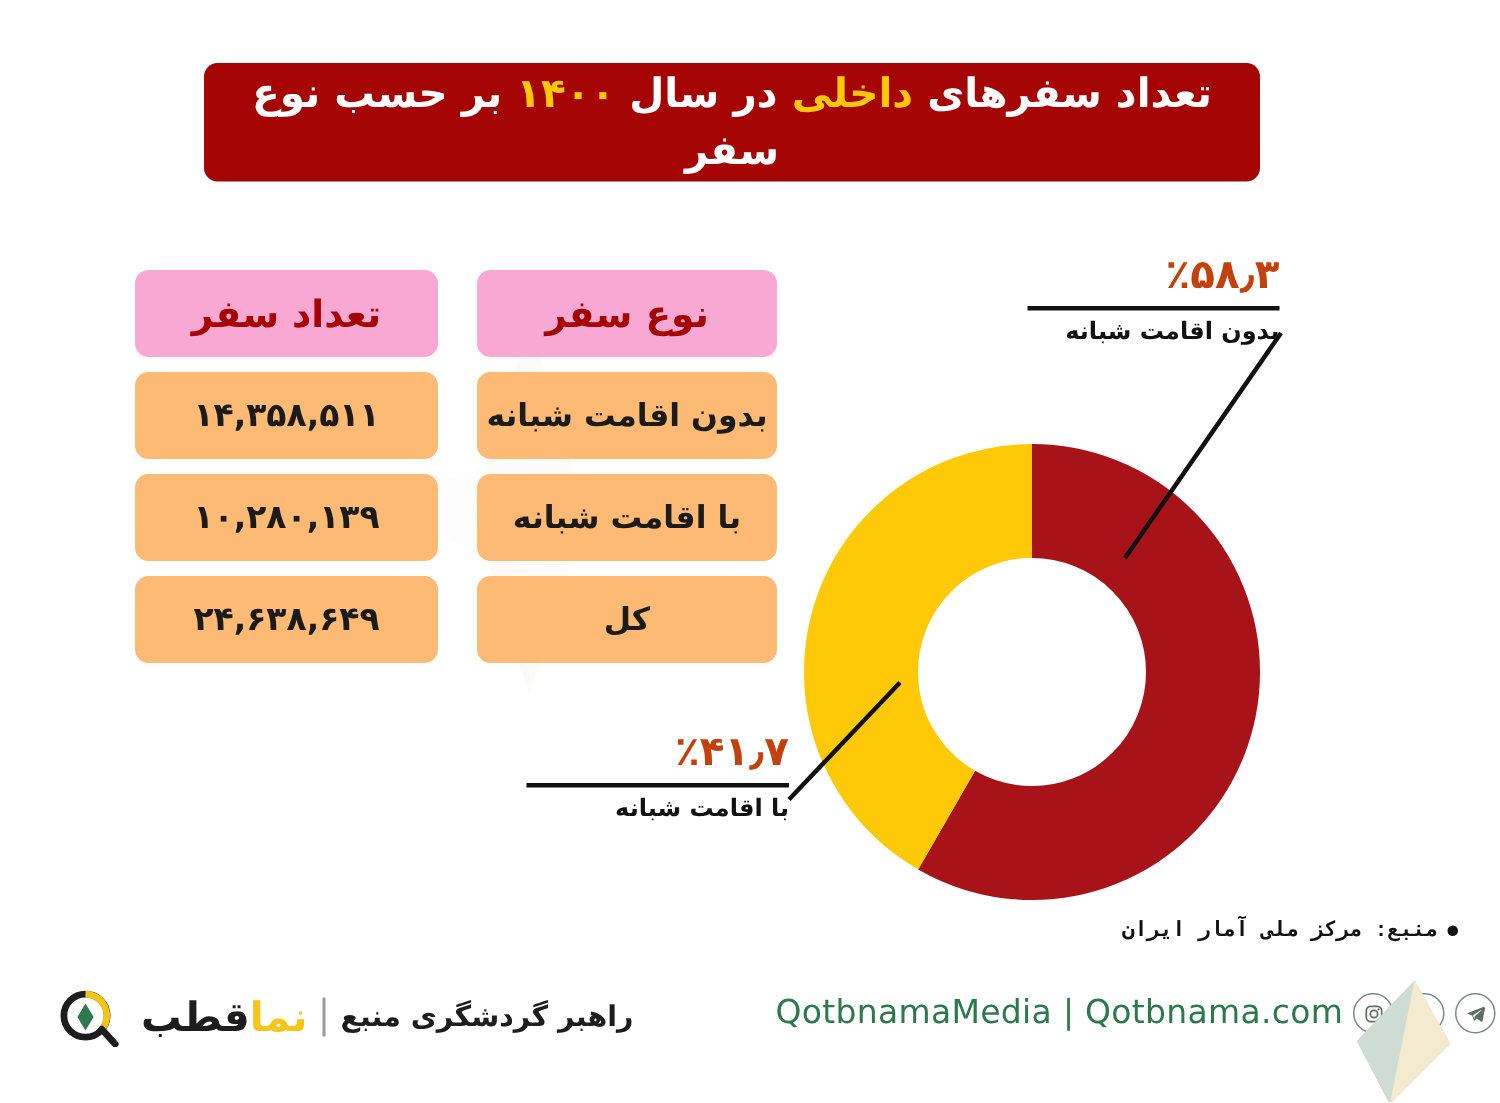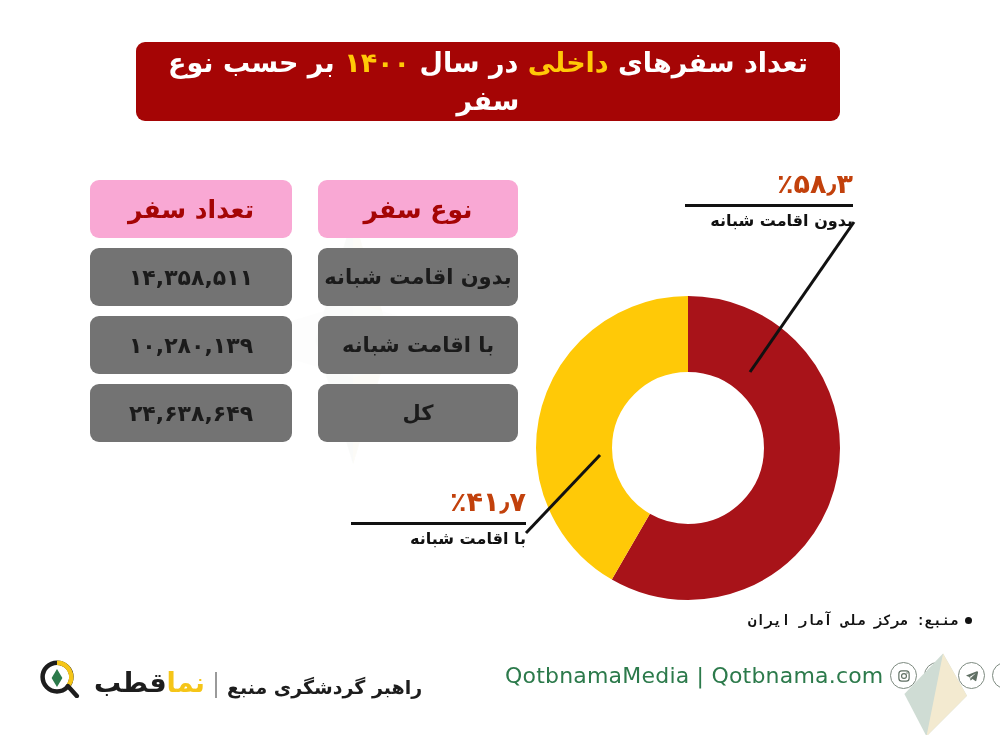--- a/index.html
+++ b/index.html
@@ -70,21 +70,21 @@
   }
   .cell {
     background: #f9a8d4;
     border-radius: 9px;
     height: 58px;
     display: flex;
     align-items: center;
     justify-content: center;
     box-sizing: border-box;
   }
-  .cell.body { background: #737373; }
+  .cell.body { background: #fdba74; }
   .cell.type { width: 208px; margin-left: 16px; }
   .cell.count { width: 210px; }
   .cell-head-text {
     color: #A50505;
     font-size: 25px;
     font-weight: bold;
     direction: rtl;
   }
   .cell-text {
     color: #1b1b1b;
@@ -172,21 +172,21 @@
     white-space: nowrap;
   }
 
   
   .footer-left {
     position: absolute;
     left: 42px;
     top: 658px;
     display: flex;
     flex-direction: row-reverse;
-    align-items: flex-end;
+    align-items: center;
     gap: 10px;
     direction: rtl;
   }
   .logo-mark { width: 54px; height: 40px; flex: 0 0 auto; }
   .logo-word {
     font-size: 27px;
     font-weight: bold;
     direction: rtl;
     letter-spacing: -1px;
   }
@@ -217,21 +217,21 @@
   .soc {
     width: 25px; height: 25px;
     border-radius: 50%;
     border: 1.6px solid #7d8a80;
     display: flex;
     align-items: center;
     justify-content: center;
     flex: 0 0 auto;
   }
   .handles {
-    margin-left: 15px;
+    margin-left: 27px;
     font-size: 22px;
     color: #2C7A4B;
     direction: ltr;
     white-space: nowrap;
     letter-spacing: 0.2px;
   }
   .handles .sep { color: #2C7A4B; }
 
   
   .corner-diamond {

